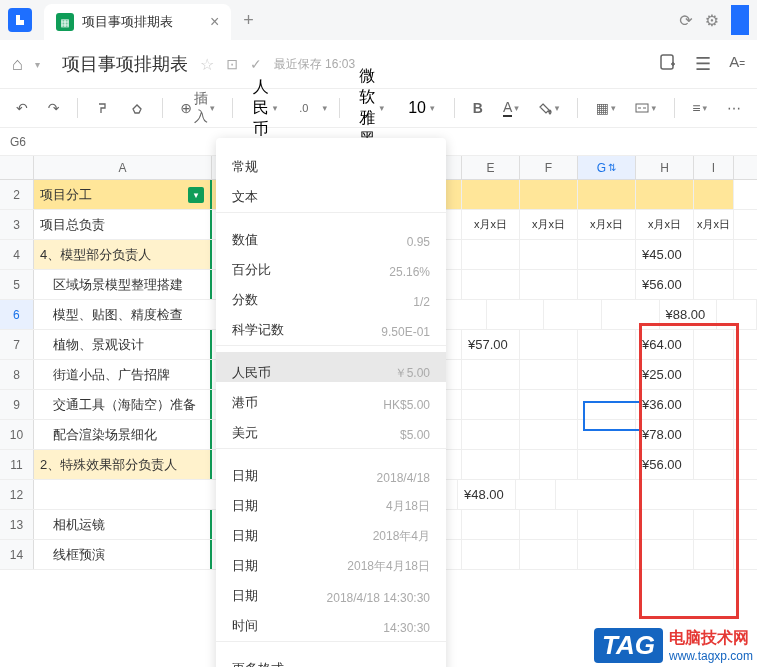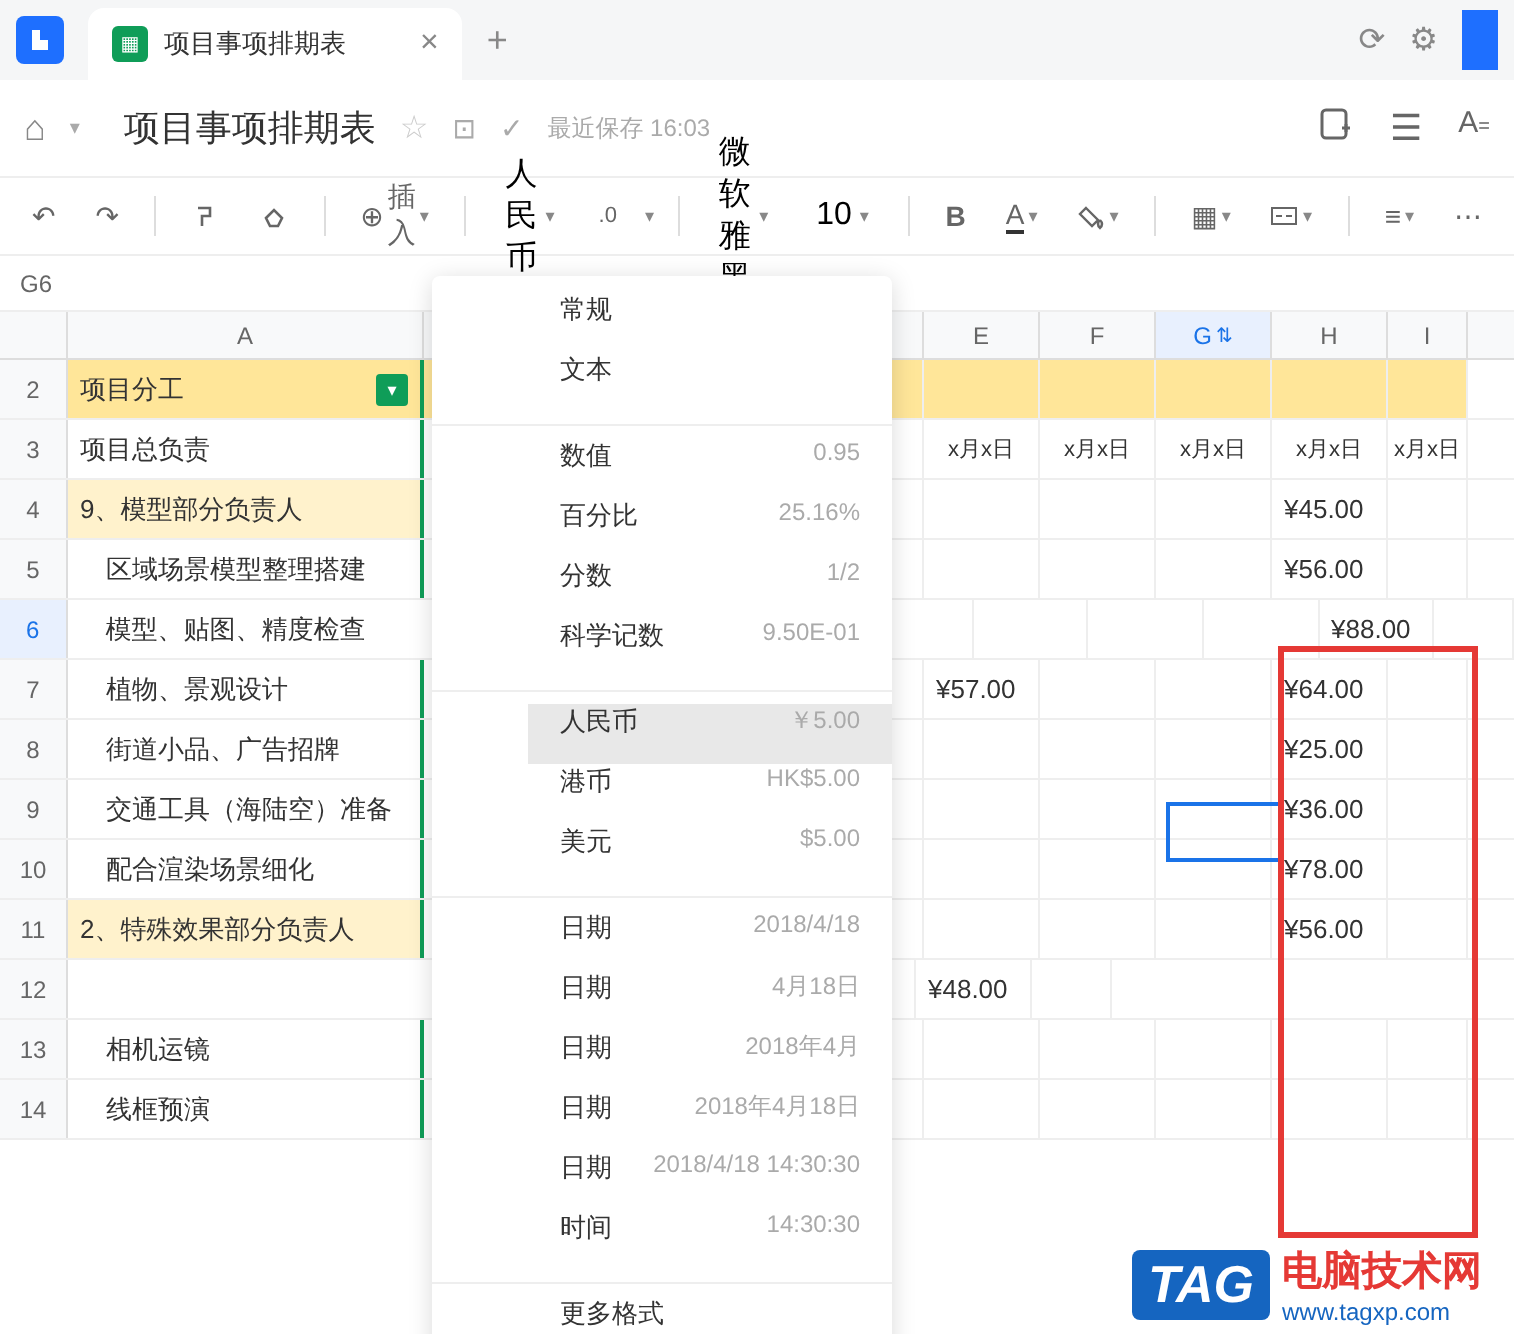--- a/index.html
+++ b/index.html
@@ -51,29 +51,29 @@
 .filter-badge { margin-left: auto; width: 16px; height: 16px; background: #0f9d58; border-radius: 2px; display: flex; align-items: center; justify-content: center; color: #fff; font-size: 9px; }
 
 .green-border { border-right: 2px solid #0f9d58 !important; }
 
 .selected-cell { border: 2px solid #1a73e8; position: absolute; width: 58px; height: 30px; left: 583px; top: 401px; pointer-events: none; }
 .red-box { position: absolute; border: 3px solid #e53935; pointer-events: none; }
 .red-box1 { left: 219px; top: 344px; width: 100px; height: 30px; }
 .red-box2 { left: 639px; top: 323px; width: 100px; height: 296px; }
 
 .format-menu { position: absolute; left: 216px; top: 138px; width: 230px; background: #fff; box-shadow: 0 2px 12px rgba(0,0,0,0.15); border-radius: 4px; padding: 8px 0; z-index: 100; }
-.menu-item { height: 30px; display: flex; align-items: flex-start; padding: 0 16px; font-size: 13px; color: #333; cursor: pointer; margin-left: 48px; }
+.menu-item { height: 30px; display: flex; align-items: flex-end; padding: 0 16px; font-size: 13px; color: #333; cursor: pointer; }
 .menu-item.selected { background: #e8e8e8; }
 .menu-item .sample { margin-left: auto; color: #aaa; font-size: 12px; }
 .menu-sep { height: 1px; background: #eee; margin: 6px 0; }
 
-.watermark { position: absolute; right: 16px; bottom: 4px; display: flex; align-items: center; gap: 6px; z-index: 200; }
+.watermark { position: absolute; right: 4px; bottom: 4px; display: flex; align-items: center; gap: 6px; z-index: 200; }
 .wm-tag { background: #1565c0; color: #fff; font-size: 26px; font-weight: bold; padding: 2px 8px; border-radius: 4px; font-style: italic; }
 .wm-text { display: flex; flex-direction: column; }
-.wm-text .t1 { color: #e53935; font-size: 20px; font-weight: bold; }
+.wm-text .t1 { color: #e53935; font-size: 16px; font-weight: bold; }
 .wm-text .t2 { color: #1565c0; font-size: 12px; }
 
 svg { display: block; }
 </style>
 </head>
 <body>
 
 <div class="titlebar">
   <div class="logo">
     <svg width="14" height="14" viewBox="0 0 14 14">
@@ -212,21 +212,21 @@
       <div class="cell" style="width:58px;font-size:11px;justify-content:center">x月x日</div>
       <div class="cell" style="width:58px;font-size:11px;justify-content:center">x月x日</div>
       <div class="cell" style="width:58px;font-size:11px;justify-content:center">x月x日</div>
       <div class="cell" style="width:58px;font-size:11px;justify-content:center">x月x日</div>
       <div class="cell" style="width:40px;font-size:11px;justify-content:center">x月x日</div>
     </div>
 
     <div id="data-rows">
         <div class="row">
           <div class="row-h ">4</div>
-          <div class="cell green-border yellow-cell2" style="width:178px">9、模型部分负责人</div>
+          <div class="cell green-border yellow-cell2" style="width:178px">4、模型部分负责人</div>
           <div class="cell" style="width:250px"></div>
           <div class="cell" style="width:58px"></div>
           <div class="cell" style="width:58px"></div>
           <div class="cell" style="width:58px"></div>
           <div class="cell" style="width:58px">¥45.00</div>
           <div class="cell" style="width:40px"></div>
         </div>
         <div class="row">
           <div class="row-h ">5</div>
           <div class="cell green-border " style="width:178px">　区域场景模型整理搭建</div>

